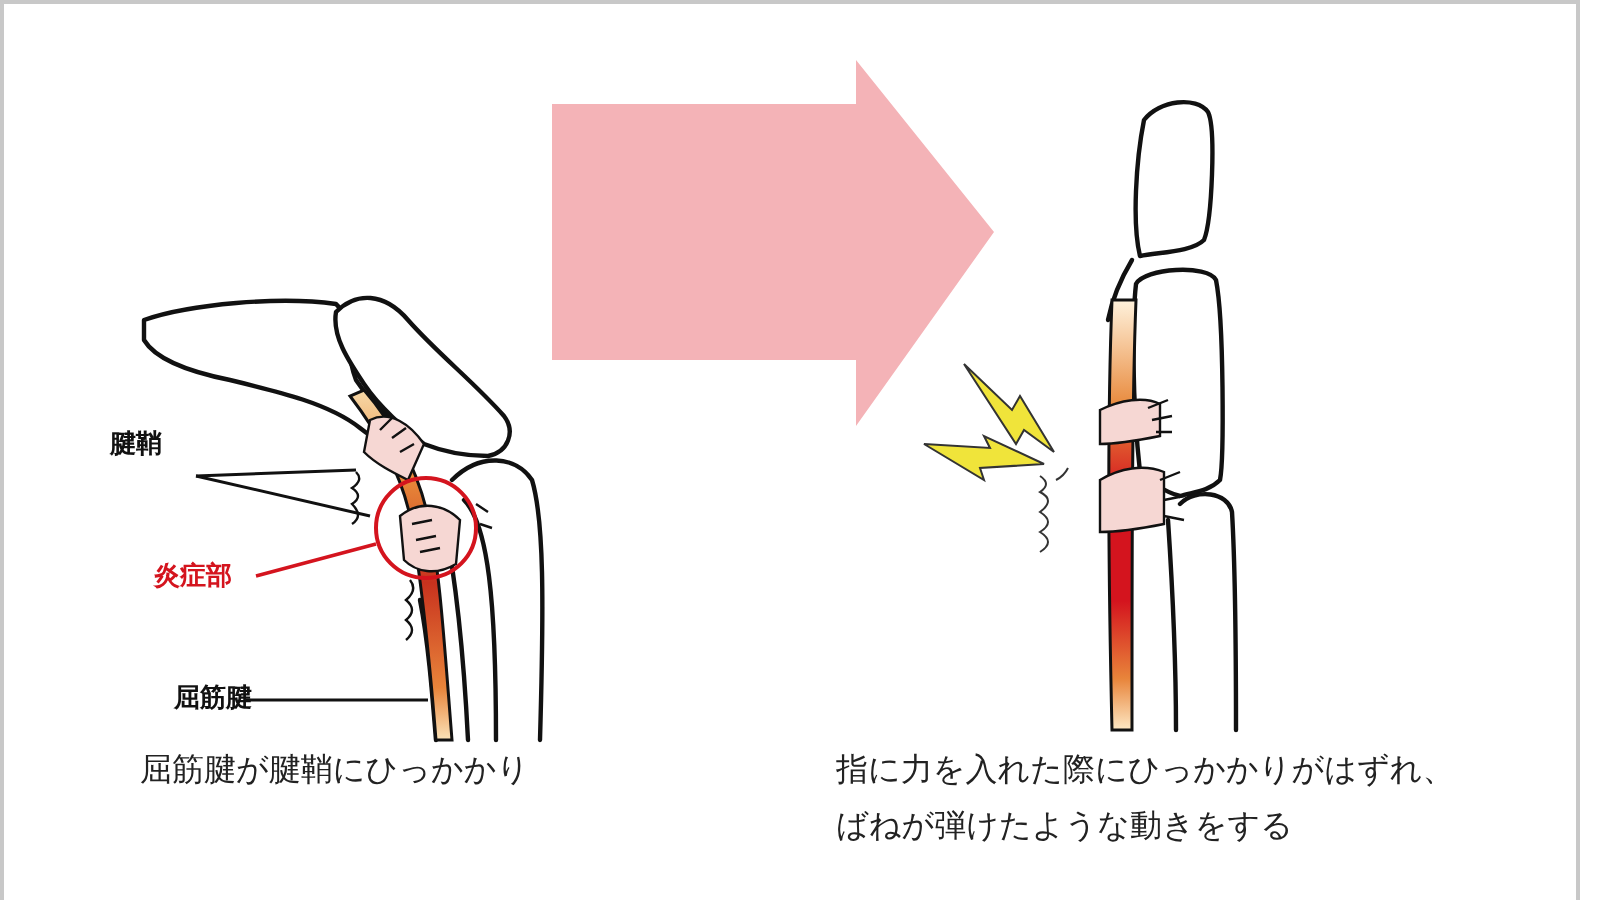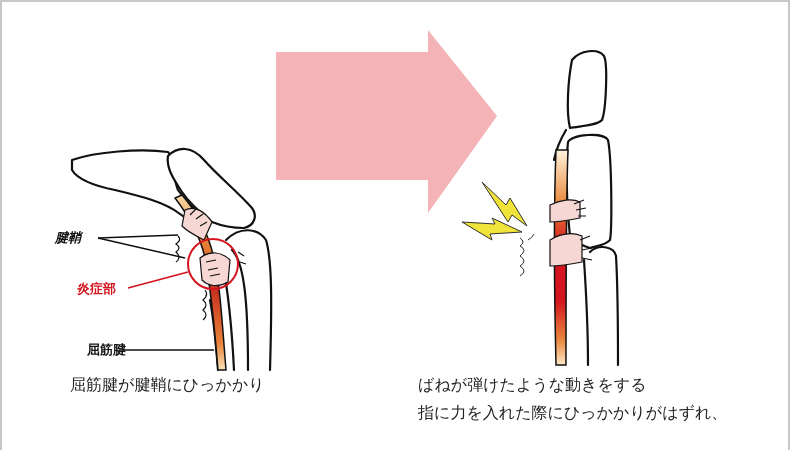--- a/index.html
+++ b/index.html
@@ -96,24 +96,24 @@
     <polygon points="482,182 506,205 510,198 527,226 512,215 508,222"></polygon>
     <polygon points="462,222 495,224 492,218 522,232 490,234 492,240"></polygon>
   </g>
 
   <g fill="none" stroke="#333" stroke-width="1">
     <path d="M520,238 q6,4 0,8 q8,4 0,10 q8,5 0,10 q8,5 0,10"></path>
     <path d="M528,240 q4,-2 6,-6"></path>
   </g>
 </svg>
 
-<div class="label" style="left:55px;top:231px;font-style:italic;">腱鞘</div>
-<div class="label red" style="left:77px;top:282px;">炎症部</div>
+<div class="label" style="left:55px;top:216px;">腱鞘</div>
+<div class="label red" style="left:77px;top:282px;font-family:Liberation Mono, monospace;">炎症部</div>
 <div class="label" style="left:87px;top:343px;">屈筋腱</div>
 
 <div class="caption" style="left:70px;top:371px;">
   <div>屈筋腱が腱鞘にひっかかり</div>
 </div>
 
 <div class="caption" style="left:418px;top:371px;">
+  <div>指に力を入れた際にひっかかりがはずれ、</div>
   <div>ばねが弾けたような動きをする</div>
-  <div>指に力を入れた際にひっかかりがはずれ、</div>
 </div>
 
 </body></html>

